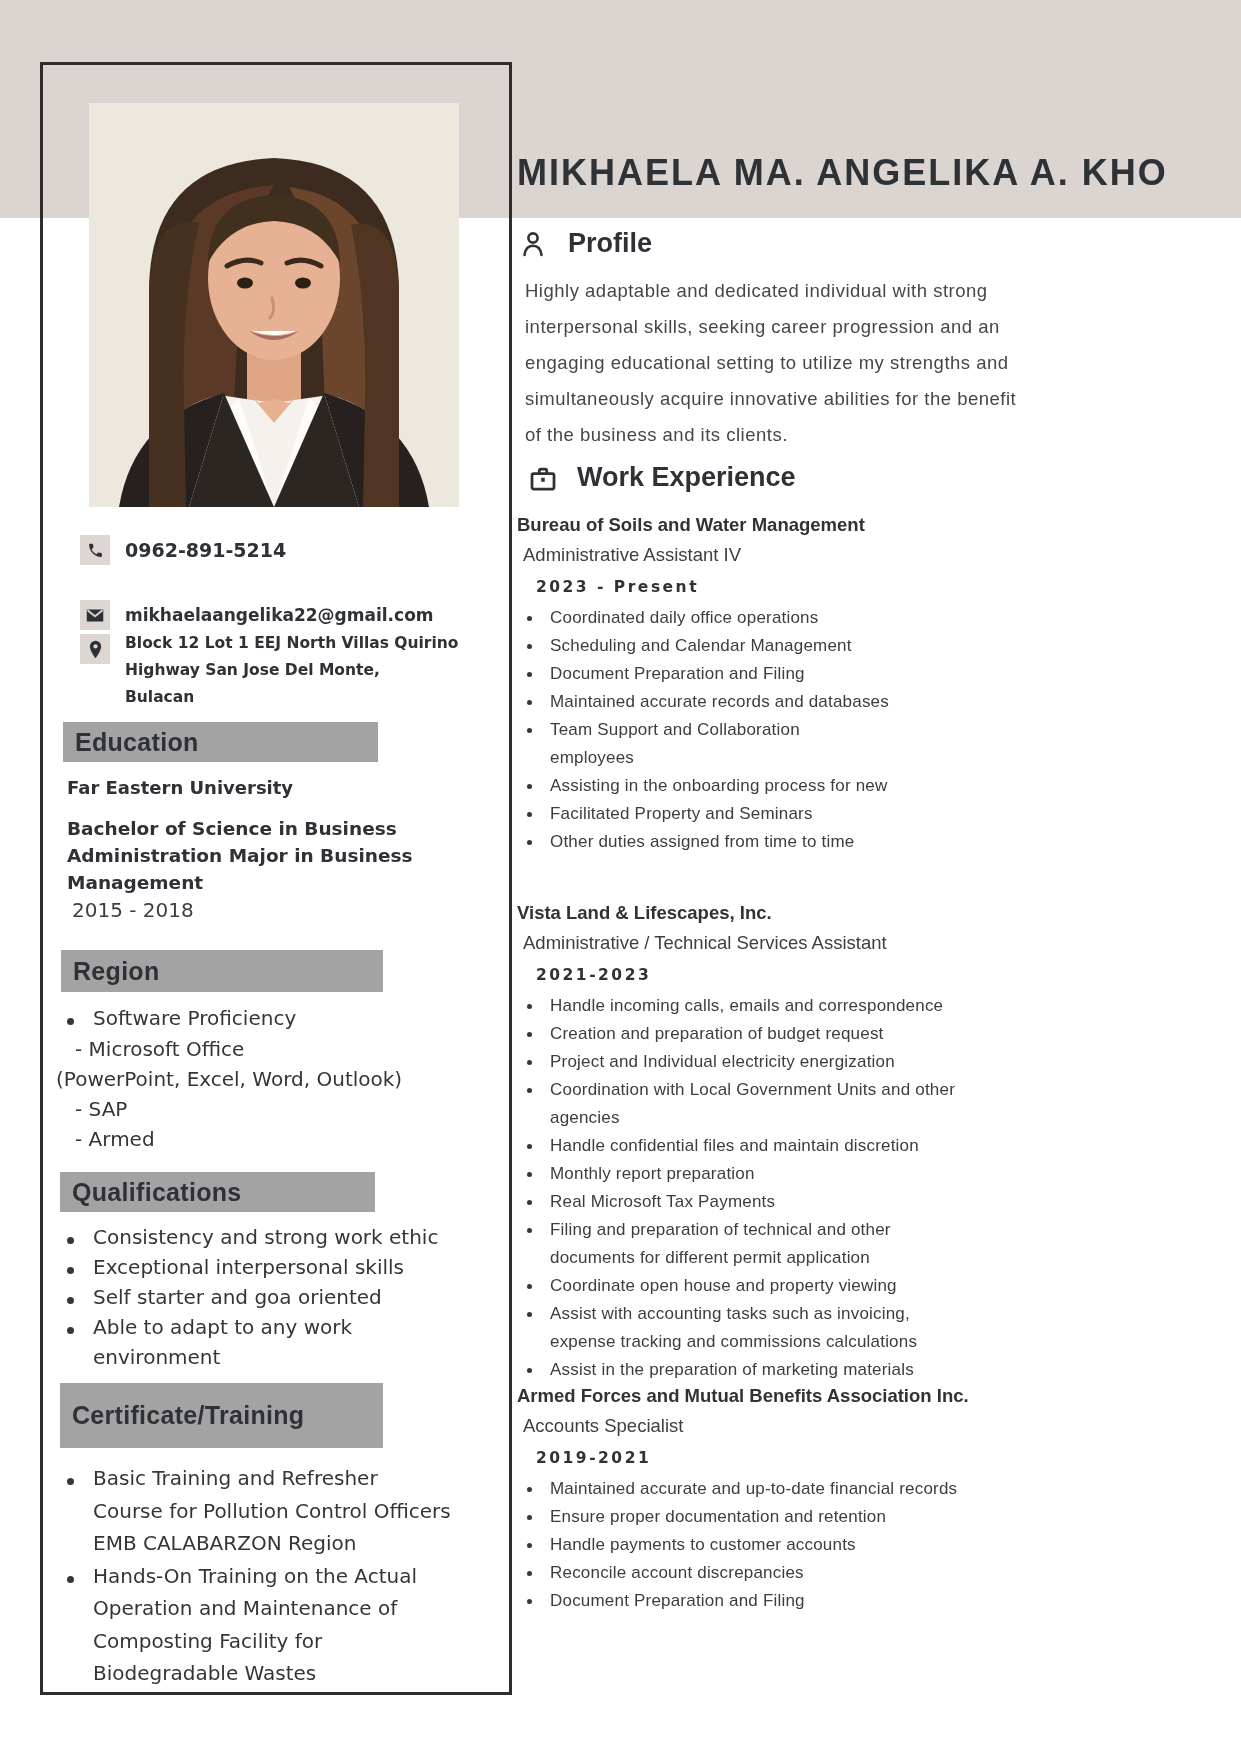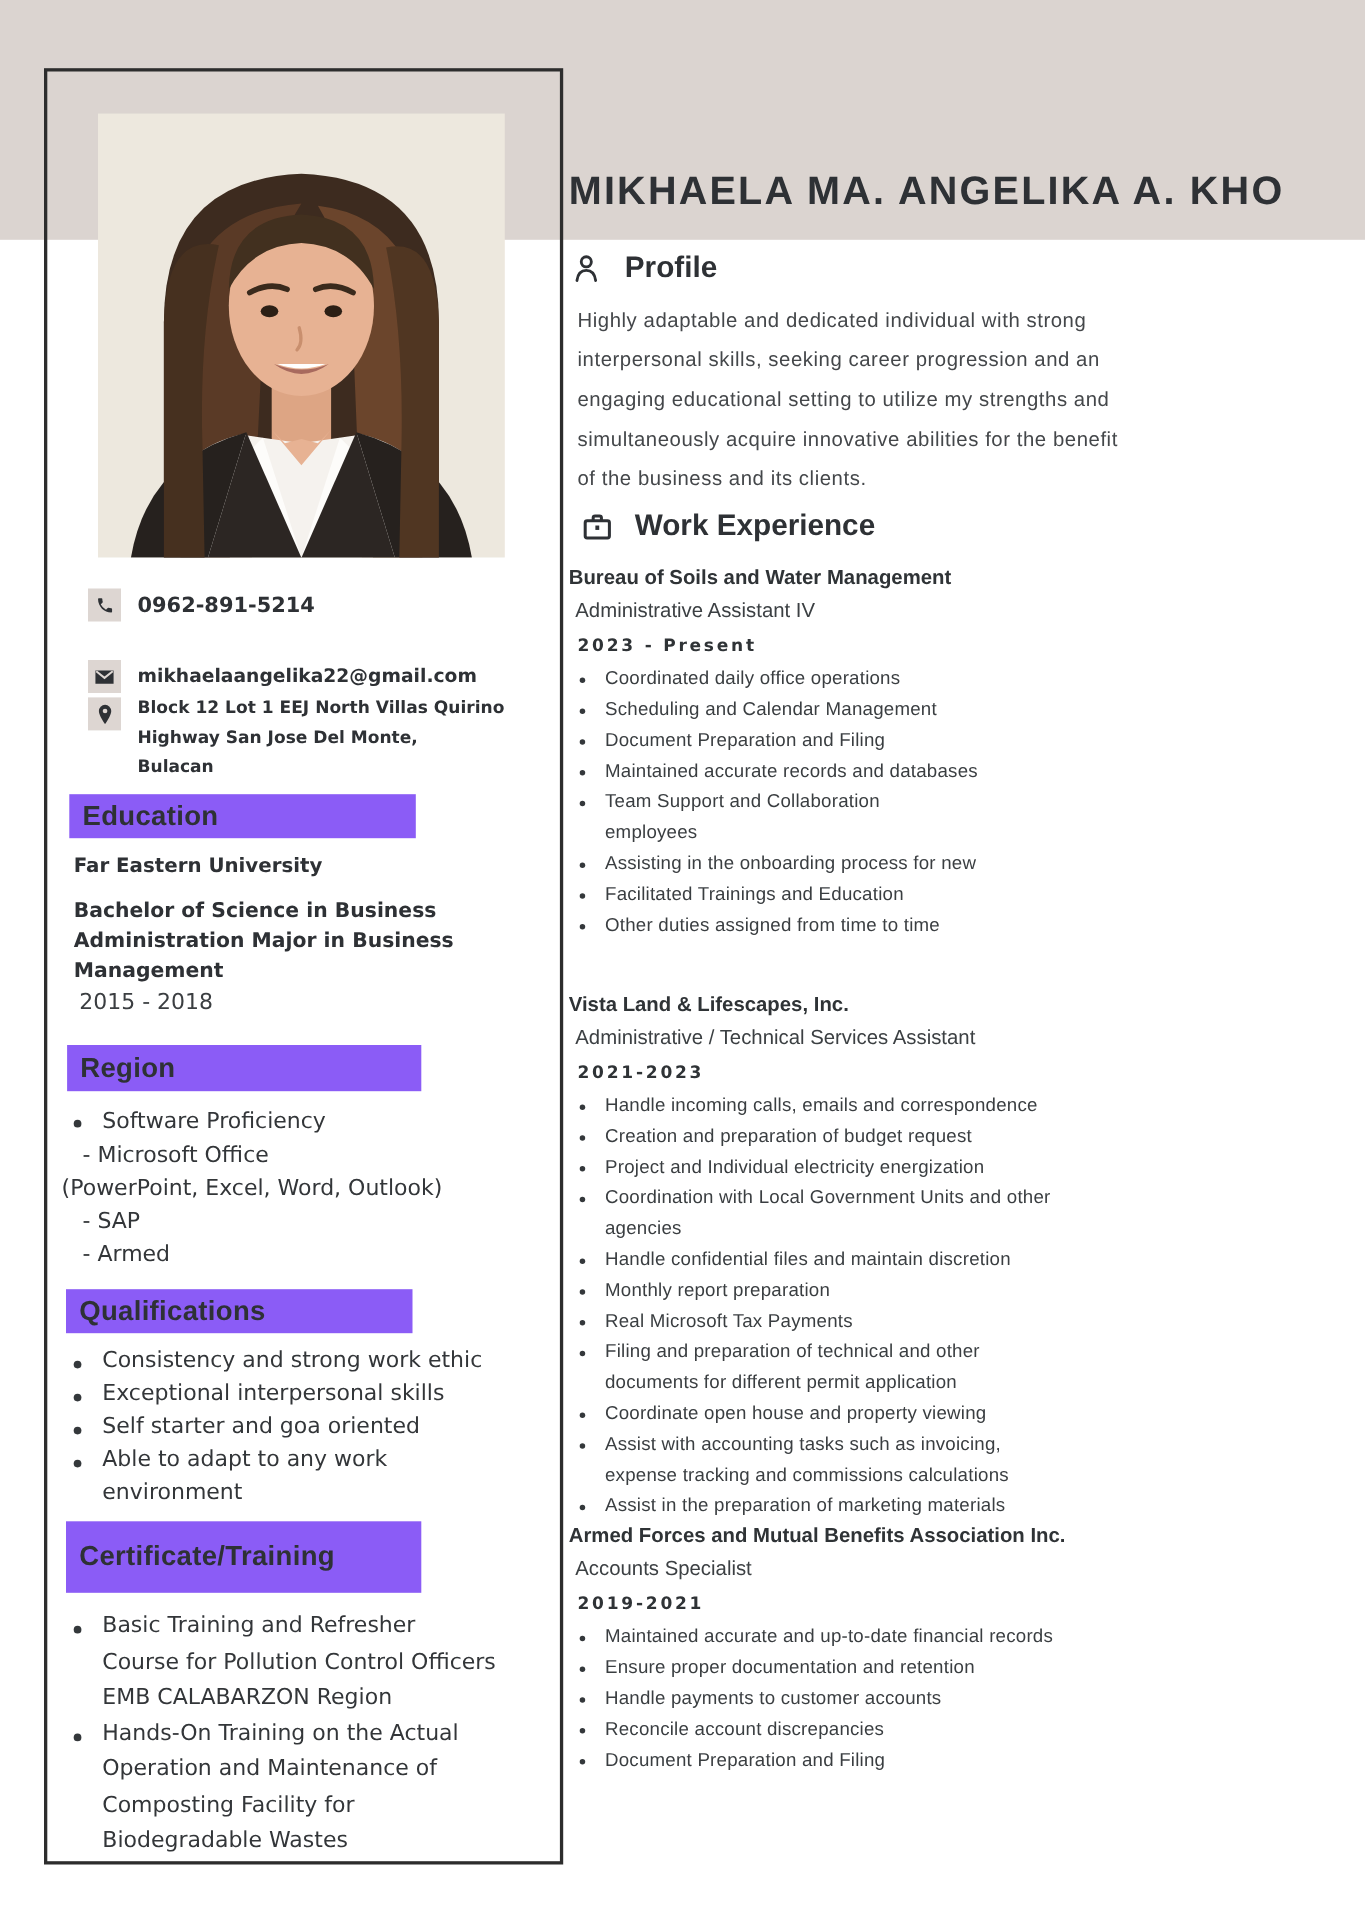--- a/index.html
+++ b/index.html
@@ -31,36 +31,36 @@
 
   
   .para{left:525px;top:273px}
   .pline{font:400 18.5px "Liberation Sans",sans-serif;letter-spacing:.5px;color:#44474a;
          line-height:36px;white-space:nowrap}
 
   
   .job{left:517px;position:absolute}
   .company{font:700 18.5px "Liberation Sans",sans-serif;color:#2f3336;line-height:26px;white-space:nowrap}
   .role{font:400 18.5px "Liberation Sans",sans-serif;color:#3c4043;line-height:26px;margin-top:4px;margin-left:6px;white-space:nowrap}
-  .dates{font:700 15.5px "DejaVu Sans",sans-serif;letter-spacing:2.5px;color:#2f3336;line-height:22px;margin-top:8px;margin-left:8px;white-space:nowrap}
+  .dates{font:700 15.5px "DejaVu Sans",sans-serif;letter-spacing:2.5px;color:#2f3336;line-height:22px;margin-top:8px;margin-left:19px;white-space:nowrap}
   .blist{margin-top:6px;margin-left:10px}
   .bl{line-height:28px;white-space:nowrap;position:relative;padding-left:23px}
   .bl .dot{position:absolute;left:0;top:12px;width:5px;height:5px;border-radius:50%;background:#34383b}
   .bt{font:400 17px "Liberation Sans",sans-serif;color:#3a3e41;letter-spacing:.2px}
 
   
   .icon-sq{width:30px;height:30px;background:#ddd6d2;display:flex;align-items:center;justify-content:center}
   .c-phone-i{left:80px;top:535px}.c-mail-i{left:80px;top:600px}.c-pin-i{left:80px;top:634px}
   .c-phone{left:125px;top:535px;font:700 19px "DejaVu Sans",sans-serif;line-height:30px;color:#2e3135;white-space:nowrap}
   .c-mail{left:125px;top:600px;font:700 17px "DejaVu Sans",sans-serif;line-height:30px;color:#2e3135;white-space:nowrap}
   .c-addr{left:125px;top:630px}
   .cline{font:700 15.5px "DejaVu Sans",sans-serif;line-height:27px;color:#2e3135;white-space:nowrap}
 
   
-  .bar{background:#8b5cf6;display:flex;align-items:center;padding-left:12px;box-sizing:border-box}
+  .bar{background:#a3a3a3;display:flex;align-items:center;padding-left:12px;box-sizing:border-box}
   .bar span{font:700 25px "Liberation Sans",sans-serif;color:#2e3135;letter-spacing:.3px;white-space:nowrap}
   .bar-edu{left:63px;top:722px;width:315px;height:40px}
   .bar-skills{left:61px;top:950px;width:322px;height:42px}
   .bar-quals{left:60px;top:1172px;width:315px;height:40px}
   .bar-cert{left:60px;top:1383px;width:323px;height:65px}
 
   
   .school{left:67px;top:775px;font:700 18px "DejaVu Sans",sans-serif;line-height:26px;color:#2e3135;white-space:nowrap}
   .degree{left:67px;top:815px}
   .dline{font:700 18.5px "DejaVu Sans",sans-serif;line-height:27px;color:#2e3135;white-space:nowrap}
@@ -243,21 +243,21 @@
       <div class="role">Administrative Assistant IV</div>
       <div class="dates">2023 - Present</div>
       <div class="blist">
         <div class="bl"><span class="dot"></span><span class="bt">Coordinated daily office operations</span></div>
         <div class="bl"><span class="dot"></span><span class="bt">Scheduling and Calendar Management</span></div>
         <div class="bl"><span class="dot"></span><span class="bt">Document Preparation and Filing</span></div>
         <div class="bl"><span class="dot"></span><span class="bt">Maintained accurate records and databases</span></div>
         <div class="bl"><span class="dot"></span><span class="bt">Team Support and Collaboration</span></div>
         <div class="bl cont"><span class="bt">employees</span></div>
         <div class="bl"><span class="dot"></span><span class="bt">Assisting in the onboarding process for new</span></div>
-        <div class="bl"><span class="dot"></span><span class="bt">Facilitated Trainings and Education</span></div>
+        <div class="bl"><span class="dot"></span><span class="bt">Facilitated Property and Seminars</span></div>
         <div class="bl"><span class="dot"></span><span class="bt">Other duties assigned from time to time</span></div>
       </div>
     </div>
     <div class="job" style="top: 900px;">
       <div class="company">Vista Land &amp; Lifescapes, Inc.</div>
       <div class="role">Administrative / Technical Services Assistant</div>
       <div class="dates">2021-2023</div>
       <div class="blist">
         <div class="bl"><span class="dot"></span><span class="bt">Handle incoming calls, emails and correspondence</span></div>
         <div class="bl"><span class="dot"></span><span class="bt">Creation and preparation of budget request</span></div>

